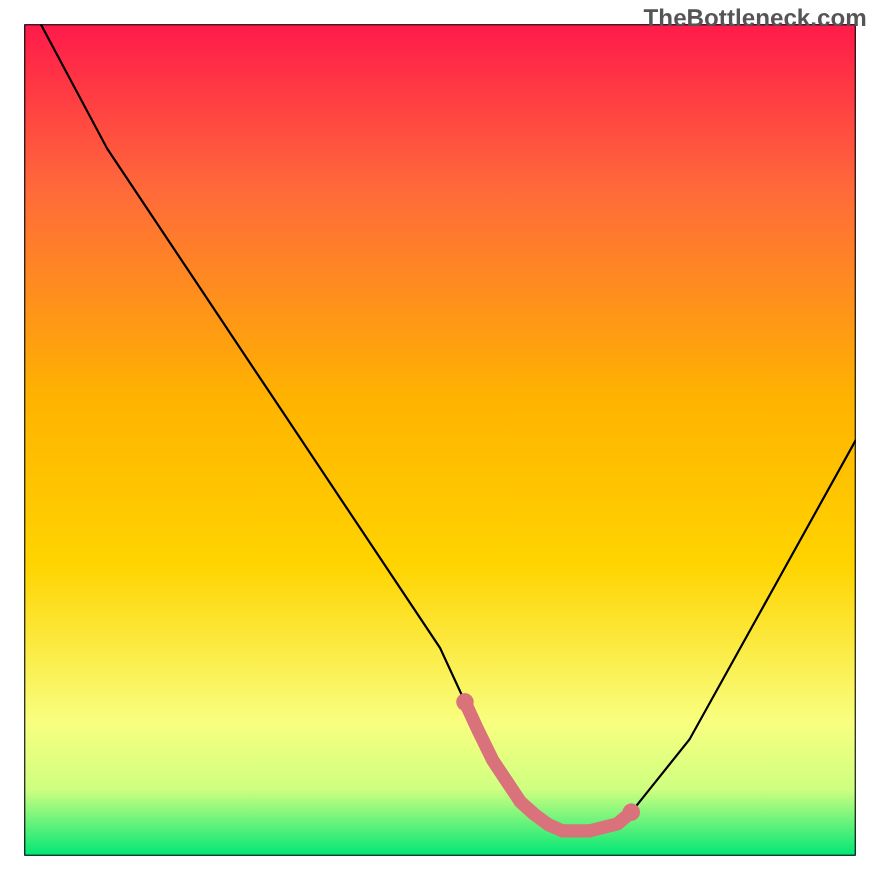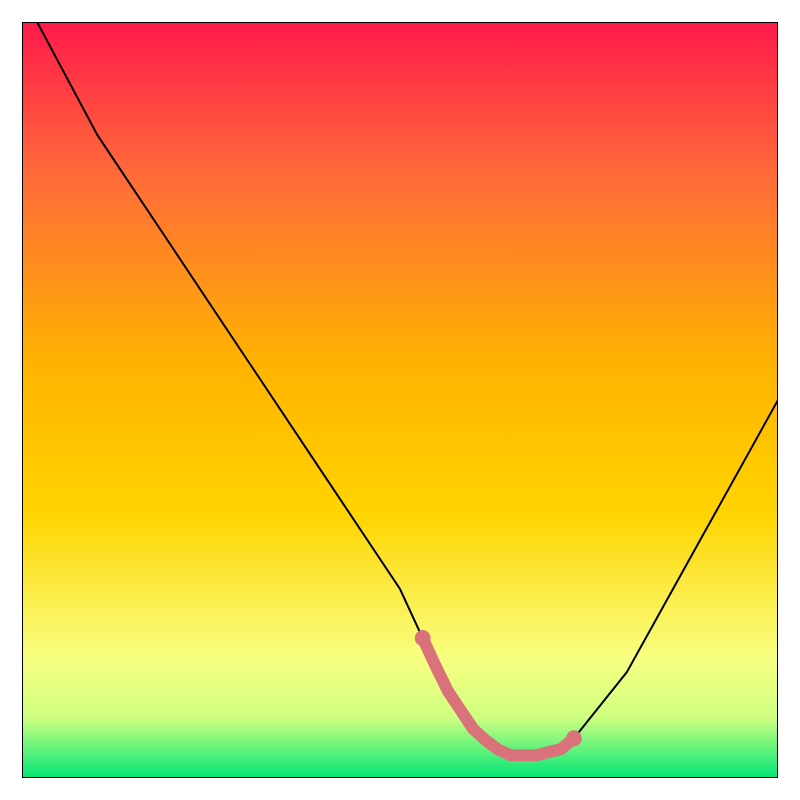--- a/index.html
+++ b/index.html
@@ -30,20 +30,21 @@
   .plot-svg {
     width: 100%;
     height: 100%;
     display: block;
   }
 </style>
 </head>
 <body>
 
 <div class="container">
+  <div class="watermark">TheBottleneck.com</div>
   <div class="plot-area">
     <svg class="plot-svg" viewBox="0 0 756 756">
       <defs>
         <linearGradient id="bgGrad" x1="0" y1="0" x2="0" y2="1">
           <stop id="g0" offset="0%" stop-color="#ff1a4a"></stop>
           <stop offset="20%" stop-color="#ff6a3a"></stop>
           <stop offset="45%" stop-color="#ffb300"></stop>
           <stop id="g1" offset="65%" stop-color="#ffd400"></stop>
           <stop id="g2" offset="84%" stop-color="#f8ff80"></stop>
           <stop offset="92%" stop-color="#cfff80"></stop>

